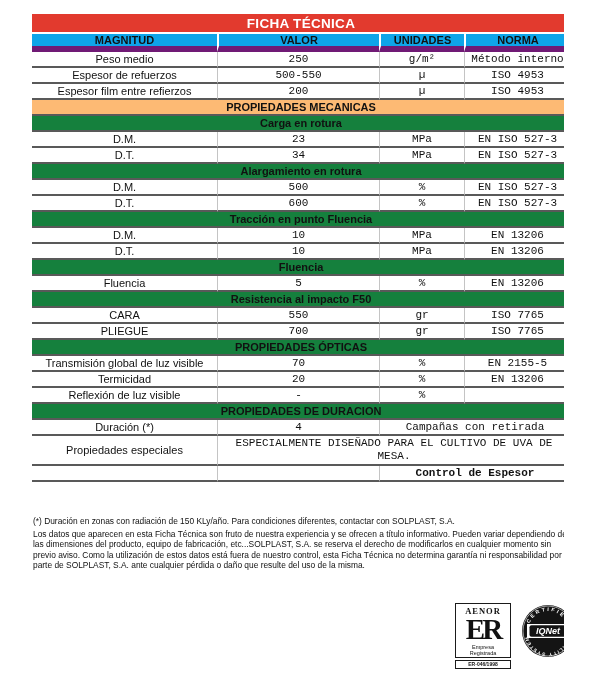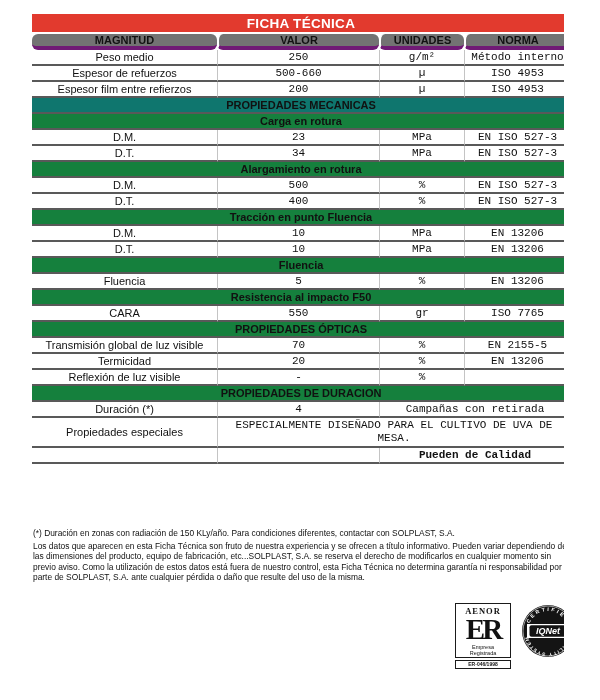--- a/index.html
+++ b/index.html
@@ -7,36 +7,36 @@
   .page { position:relative; width:564px; height:700px; background:#ffffff; overflow:hidden; }
 
   table.ficha { position:absolute; left:32px; top:14px; width:538px;
     border-collapse:separate; border-spacing:0; table-layout:fixed; }
   col.c0{width:185px;} col.c1{width:162px;} col.c2{width:85px;} col.c3{width:106px;}
 
   tr.title-row th { background:#E23A2E; color:#ffffff; font-weight:bold;
     font-size:13.5px; height:20px; text-align:center; letter-spacing:.3px;
     border-bottom:2px solid #ffffff; }
 
-  tr.col-header-row th { background:#737373; color:#111; font-weight:bold;
+  tr.col-header-row th { background:#0ea5e9; color:#111; font-weight:bold;
     font-size:11px; height:16px; text-align:center;
-    border-bottom:4px solid #701a75; border-left:2px solid #ffffff;border-radius:6px; }
+    border-bottom:6px solid #701a75; border-left:2px solid #ffffff; }
   tr.col-header-row th:first-child { border-left:none; }
 
   td { font-size:11px; color:#111; text-align:center; height:14.5px;
     padding:1px 2px; border-bottom:2px solid #595959; vertical-align:middle;
     overflow:hidden; white-space:nowrap; }
   tbody td + td { border-left:1px solid #c4c4c4;font-family:Liberation Mono, monospace; }
 
-  tr.section td { background:#0f766e; font-weight:bold; border-left:none; }
+  tr.section td { background:#fdba74; font-weight:bold; border-left:none; }
   tr.subsection td { background:#15803d; font-weight:bold; border-left:none; }
   td.wrap { white-space:normal; line-height:13px; }
   td.boldcell { font-weight:bold; }
 
-  .notes { position:absolute; left:33px; top:528px; width:540px; color:#101010; }
+  .notes { position:absolute; left:33px; top:516px; width:540px; color:#101010; }
   .notes p { font-size:8.4px; line-height:10.5px; }
   .notes p + p { margin-top:2px; }
 
   .logos { position:absolute; left:455px; top:603px; display:flex; gap:9px; align-items:flex-start; }
   .aenor { width:56px; text-align:center; }
   .aenor-box { border:1.5px solid #1a1a1a; padding:2px 1px 1px 1px; background:#fff; }
   .aenor-brand { font-family:"Liberation Serif", serif; font-weight:bold; font-size:8.5px; letter-spacing:1px; color:#111; }
   .aenor-er { font-family:"Liberation Serif", serif; font-weight:bold; font-size:29px; line-height:27px; letter-spacing:-3px; color:#111; }
   .aenor-caption { font-size:5.5px; line-height:6px; color:#111; margin-top:1px; white-space:pre-line; }
   .aenor-code { border:1px solid #1a1a1a; margin-top:2px; font-size:5px; line-height:7px; color:#111; font-weight:bold; }
@@ -66,21 +66,21 @@
     </thead>
     <tbody>
         <tr>
           <td>Peso medio</td>
           <td>250</td>
           <td>g/m²</td>
           <td>Método interno</td>
         </tr>
         <tr>
           <td>Espesor de refuerzos</td>
-          <td>500-660</td>
+          <td>500-550</td>
           <td>µ</td>
           <td>ISO 4953</td>
         </tr>
         <tr>
           <td>Espesor film entre refierzos</td>
           <td>200</td>
           <td>µ</td>
           <td>ISO 4953</td>
         </tr>
         <tr class="section">
@@ -105,21 +105,21 @@
           <td colspan="4">Alargamiento en rotura</td>
         </tr>
         <tr>
           <td>D.M.</td>
           <td>500</td>
           <td>%</td>
           <td>EN ISO 527-3</td>
         </tr>
         <tr>
           <td>D.T.</td>
-          <td>400</td>
+          <td>600</td>
           <td>%</td>
           <td>EN ISO 527-3</td>
         </tr>
         <tr class="subsection">
           <td colspan="4">Tracción en punto Fluencia</td>
         </tr>
         <tr>
           <td>D.M.</td>
           <td>10</td>
           <td>MPa</td>
@@ -142,20 +142,26 @@
         </tr>
         <tr class="subsection">
           <td colspan="4">Resistencia al impacto F50</td>
         </tr>
         <tr>
           <td>CARA</td>
           <td>550</td>
           <td>gr</td>
           <td>ISO 7765</td>
         </tr>
+        <tr>
+          <td>PLIEGUE</td>
+          <td>700</td>
+          <td>gr</td>
+          <td>ISO 7765</td>
+        </tr>
         <tr class="subsection">
           <td colspan="4">PROPIEDADES ÓPTICAS</td>
         </tr>
         <tr>
           <td>Transmisión global de luz visible</td>
           <td>70</td>
           <td>%</td>
           <td>EN 2155-5</td>
         </tr>
         <tr>
@@ -178,21 +184,21 @@
           <td>4</td>
           <td colspan="2">Campañas con retirada</td>
         </tr>
         <tr>
           <td>Propiedades especiales</td>
           <td colspan="3" class="wrap">ESPECIALMENTE DISEÑADO PARA EL CULTIVO DE UVA DE MESA.</td>
         </tr>
         <tr>
           <td></td>
           <td></td>
-          <td colspan="2" class="boldcell">Pueden de Calidad</td>
+          <td colspan="2" class="boldcell">Control de Espesor</td>
         </tr>
       </tbody>
   </table>
 
   <div class="notes">
     <p>(*) Duración en zonas con radiación de 150 KLy/año. Para condiciones diferentes, contactar con SOLPLAST, S.A.</p>
     <p>Los datos que aparecen en esta Ficha Técnica son fruto de nuestra experiencia y se ofrecen a título informativo. Pueden variar dependiendo de las dimensiones del producto, equipo de fabricación, etc...SOLPLAST, S.A. se reserva el derecho de modificarlos en cualquier momento sin previo aviso. Como la utilización de estos datos está fuera de nuestro control, esta Ficha Técnica no determina garantía ni responsabilidad por parte de SOLPLAST, S.A. ante cualquier pérdida o daño que resulte del uso de la misma.</p>
   </div>
 
   <div class="logos">

